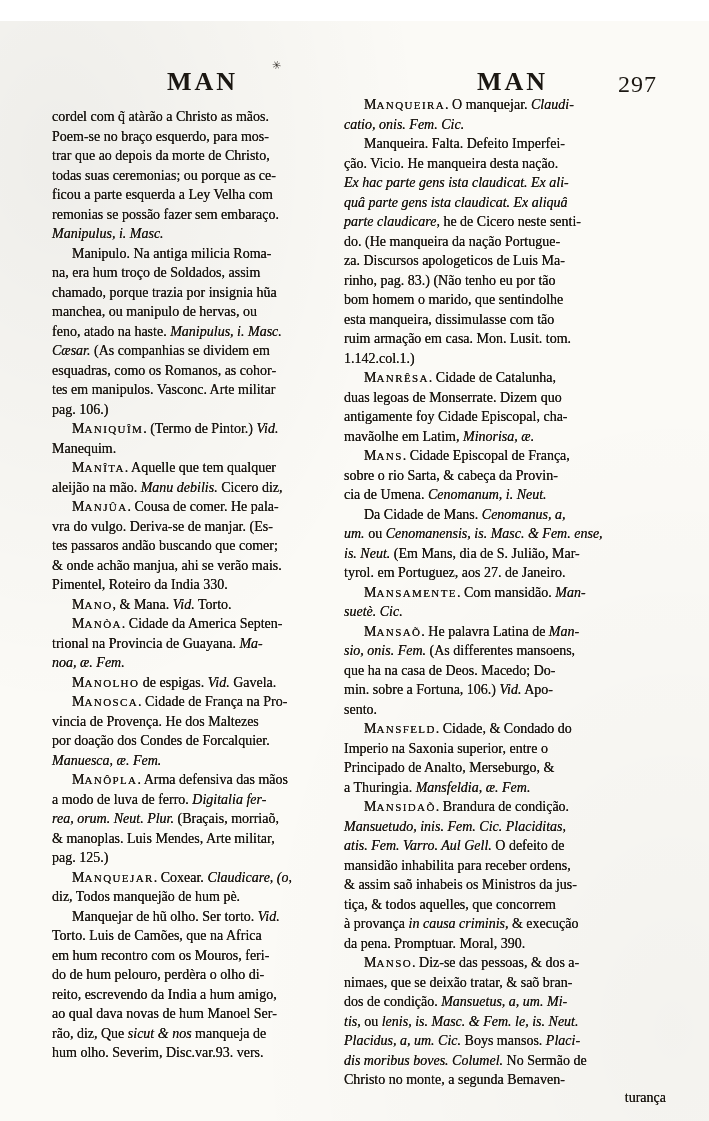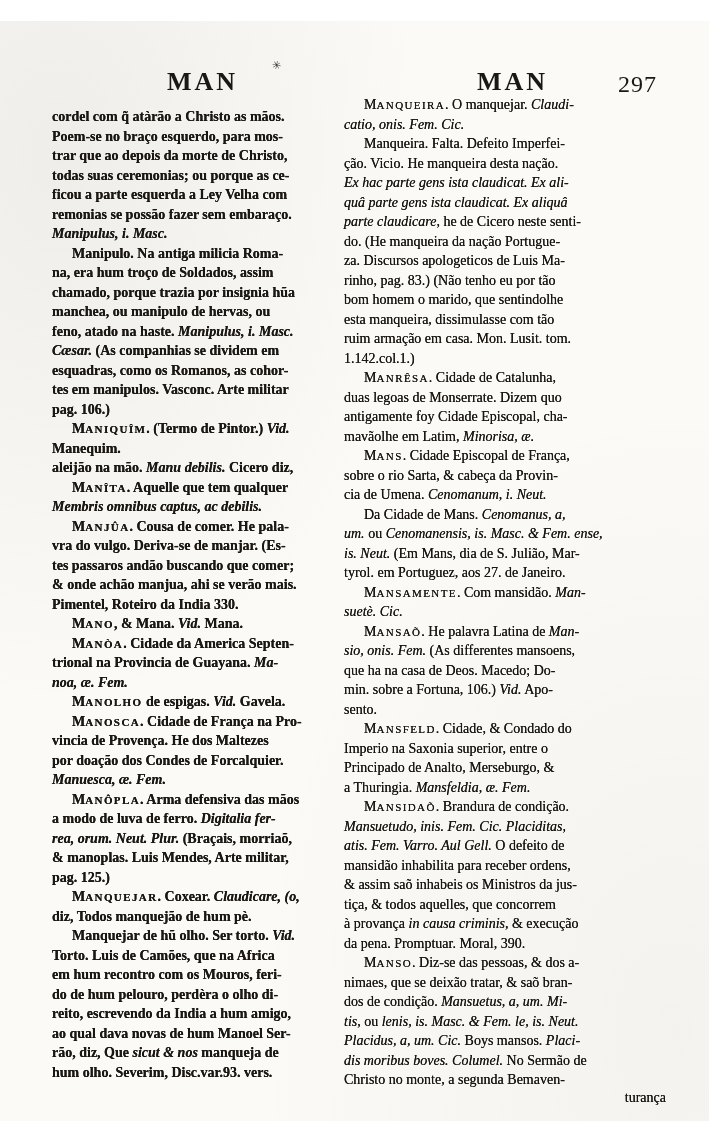--- a/index.html
+++ b/index.html
@@ -22,21 +22,21 @@
   .hdr{position:absolute;font-weight:bold;letter-spacing:3px;font-size:26px;}
   .hdr-left{left:167px;top:46px;}
   .hdr-right{left:477px;top:46px;}
   .pagenum{position:absolute;left:618px;top:50px;font-size:24px;letter-spacing:1px;}
   .ornament{position:absolute;left:272px;top:38px;font-size:11px;color:#3a352f;transform:rotate(12deg);}
   .col{
     position:absolute;width:306px;
     font-size:14px;line-height:19.5px;
     text-shadow:0 0 0.5px currentColor;
   }
-  .col-left{left:52px;top:86px;font-weight:bold;}
+  .col-left{left:52px;top:86px;}
   .col-right{left:344px;top:74px;}
   .line{height:19.5px;white-space:nowrap;}
   .line.indent{padding-left:20px;}
   .it{font-style:italic;}
   .sc{font-size:11px;letter-spacing:1.4px;}
   .catchword{
     position:absolute;left:360px;top:1069px;width:306px;
     text-align:right;font-size:14px;text-shadow:0 0 0.5px currentColor;
   }
 </style>
@@ -61,29 +61,28 @@
       <div class="line"><span>na, era hum troço de Soldados, assim</span></div>
       <div class="line"><span>chamado, porque trazia por insignia hũa</span></div>
       <div class="line"><span>manchea, ou manipulo de hervas, ou</span></div>
       <div class="line"><span>feno, atado na haste. </span><span class="it">Manipulus, i. Masc.</span></div>
       <div class="line"><span class="it">Cæsar.</span><span> (As companhias se dividem em</span></div>
       <div class="line"><span>esquadras, como os Romanos, as cohor-</span></div>
       <div class="line"><span>tes em manipulos. Vasconc. Arte militar</span></div>
       <div class="line"><span>pag. 106.)</span></div>
       <div class="line indent"><span>M</span><span class="sc">ANIQUÎM</span><span>. (Termo de Pintor.) </span><span class="it">Vid.</span></div>
       <div class="line"><span>Manequim.</span></div>
+      <div class="line indent"><span>M</span><span class="sc">ANÎTA</span><span>. Aquelle que tem qualquer</span></div>
       <div class="line"><span>aleijão na mão. </span><span class="it">Manu debilis.</span><span> Cicero diz,</span></div>
-      <div class="line indent"><span>M</span><span class="sc">ANÎTA</span><span>. Aquelle que tem qualquer</span></div>
-      <div class="line"><span class="it">Membris omnibus captus, ac debilis.</span></div>
       <div class="line indent"><span>M</span><span class="sc">ANJÛA</span><span>. Cousa de comer. He pala-</span></div>
       <div class="line"><span>vra do vulgo. Deriva-se de manjar. (Es-</span></div>
       <div class="line"><span>tes passaros andão buscando que comer;</span></div>
       <div class="line"><span>&amp; onde achão manjua, ahi se verão mais.</span></div>
       <div class="line"><span>Pimentel, Roteiro da India 330.</span></div>
-      <div class="line indent"><span>M</span><span class="sc">ANO</span><span>, &amp; Mana. </span><span class="it">Vid.</span><span> Mana.</span></div>
+      <div class="line indent"><span>M</span><span class="sc">ANO</span><span>, &amp; Mana. </span><span class="it">Vid.</span><span> Torto.</span></div>
       <div class="line indent"><span>M</span><span class="sc">ANÒA</span><span>. Cidade da America Septen-</span></div>
       <div class="line"><span>trional na Provincia de Guayana. </span><span class="it">Ma-</span></div>
       <div class="line"><span class="it">noa, æ. Fem.</span></div>
       <div class="line indent"><span>M</span><span class="sc">ANOLHO</span><span> de espigas. </span><span class="it">Vid.</span><span> Gavela.</span></div>
       <div class="line indent"><span>M</span><span class="sc">ANOSCA</span><span>. Cidade de França na Pro-</span></div>
       <div class="line"><span>vincia de Provença. He dos Maltezes</span></div>
       <div class="line"><span>por doação dos Condes de Forcalquier.</span></div>
       <div class="line"><span class="it">Manuesca, æ. Fem.</span></div>
       <div class="line indent"><span>M</span><span class="sc">ANÔPLA</span><span>. Arma defensiva das mãos</span></div>
       <div class="line"><span>a modo de luva de ferro. </span><span class="it">Digitalia fer-</span></div>

